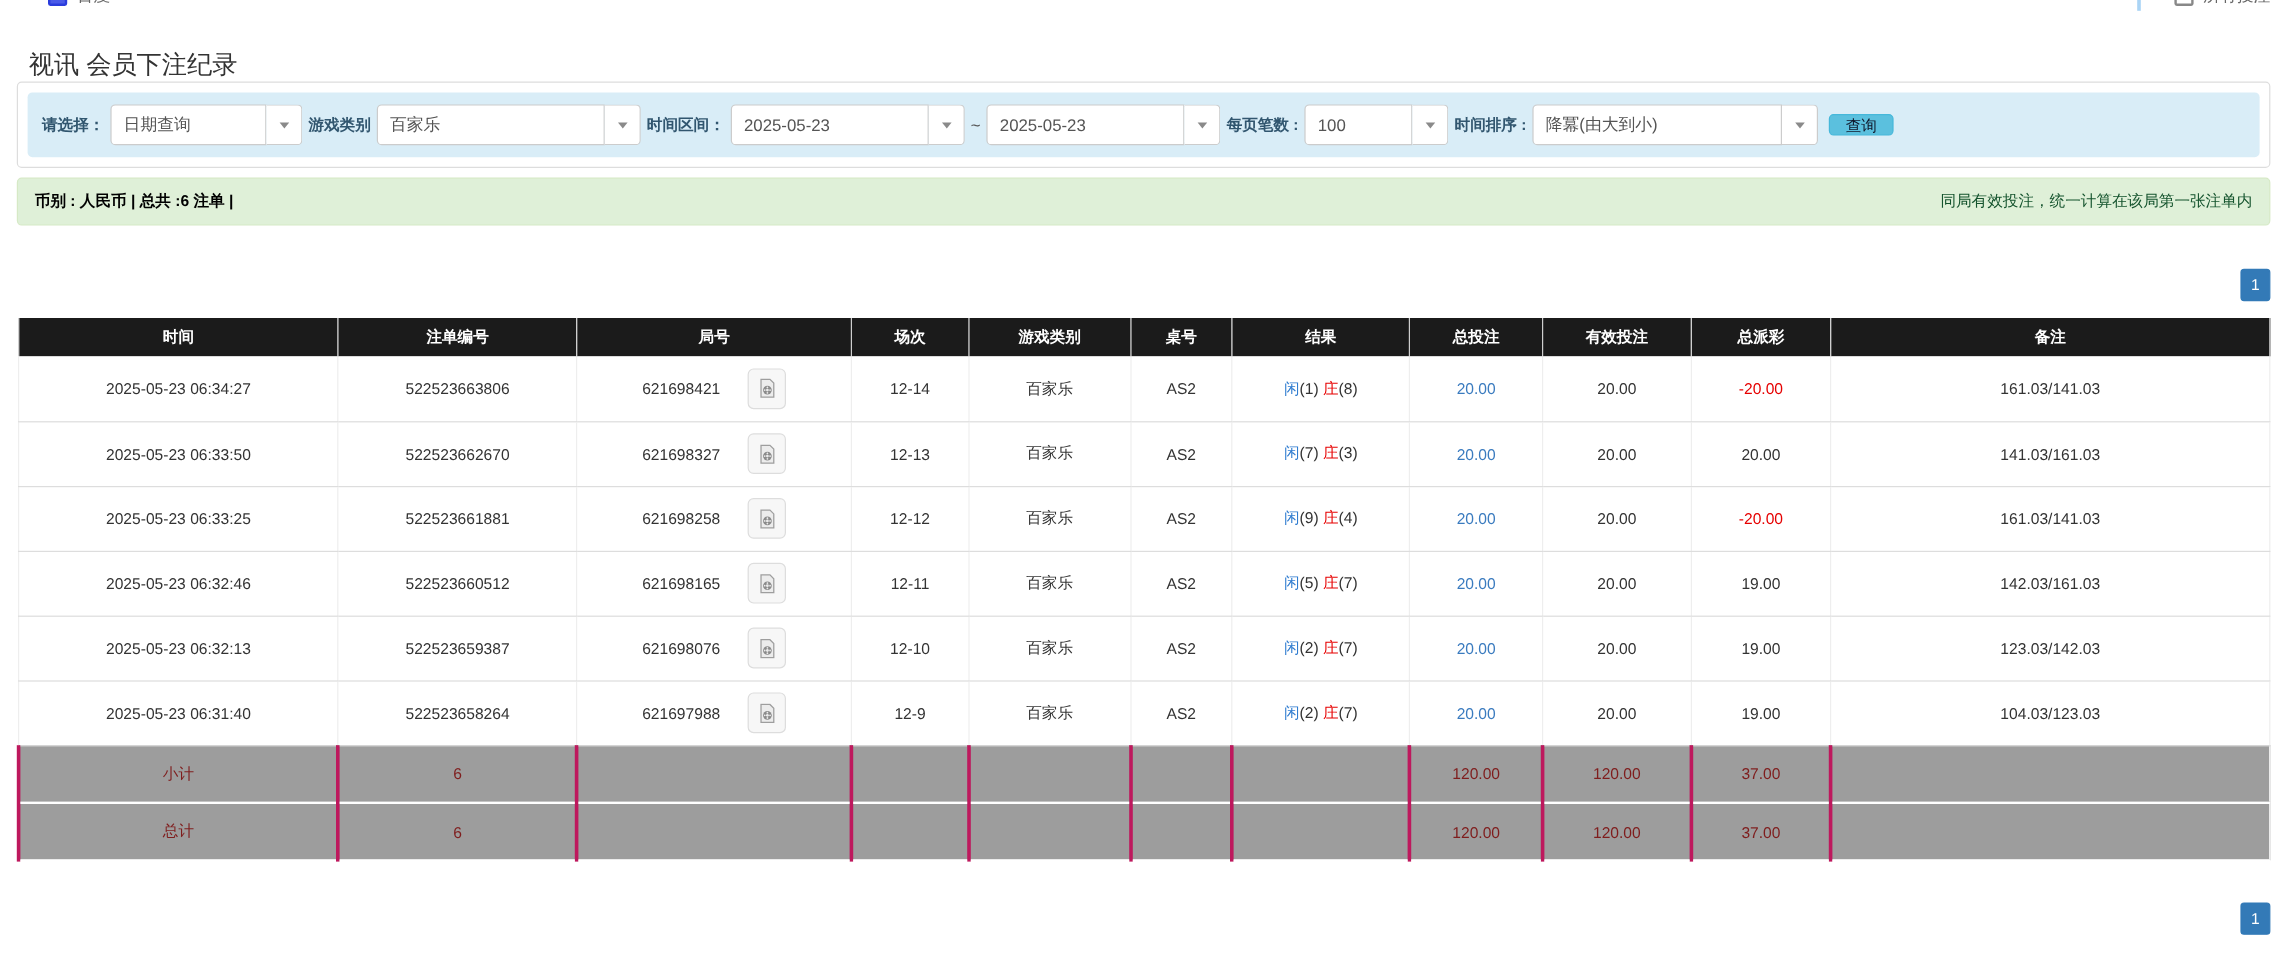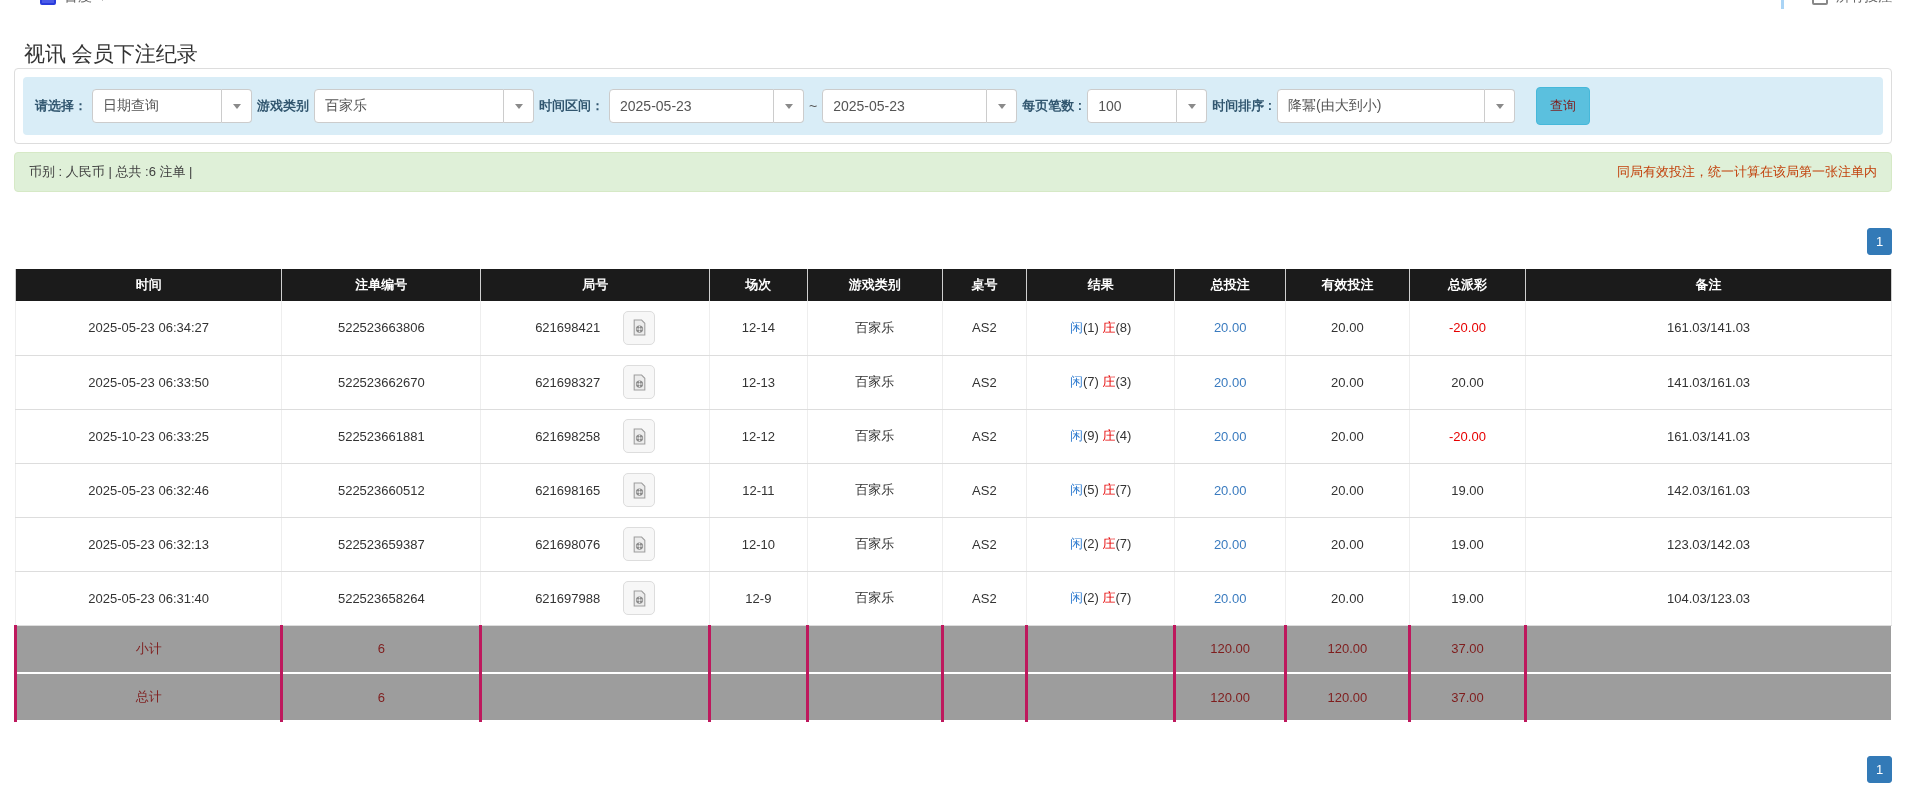--- a/index.html
+++ b/index.html
@@ -31,28 +31,28 @@
   .sel .caret-box { width: 30px; background: #fff; border: 1px solid #ccc; border-left: none;
     border-radius: 0 4px 4px 0; display: flex; align-items: center; justify-content: center; }
   .caret { width: 0; height: 0; border-left: 4px solid transparent; border-right: 4px solid transparent;
     border-top: 5px solid #8a8a8a; }
   .w-select .txt { width: 130px; }
   .w-game .txt { width: 190px; }
   .w-date .txt { width: 165px; }
   .w-size .txt { width: 90px; }
   .w-sort .txt { width: 208px; }
   .tilde { font-size: 14px; color: #555; }
-  .btn-search { height: 38px; padding: 0 13px; margin-left: 16px; background: #5bc0de; border: 1px solid #46b8da;
-    border-radius: 4px; color: #7f1d1d; font-size: 13px; cursor: pointer; }
+  .btn-search { height: 18px; padding: 0 13px; margin-left: 4px; background: #5bc0de; border: 1px solid #46b8da;
+    border-radius: 4px; color: #0f172a; font-size: 13px; cursor: pointer; }
 
   
   .alert-success { margin-top: 8px; background: #dff0d8; border: 1px solid #d6e9c6; border-radius: 4px;
     padding: 10px 14px; display: flex; justify-content: space-between; align-items: center; }
-  .alert-info-text { font-size: 13px; color: #404040; }
-  .alert-note { font-size: 13px; color: #c2410c; }
+  .alert-info-text { font-size: 13px; color: #000000; font-weight: bold; }
+  .alert-note { font-size: 13px; color: #14532d; }
 
   
   .pager-row { display: flex; justify-content: flex-end; }
   .pager-top { margin-top: 36px; margin-bottom: 14px; }
   .pager-bottom { margin-top: 34px; }
   .page-btn { min-width: 25px; height: 27px; background: #337ab7; border: 1px solid #337ab7; border-radius: 3px;
     color: #fff; font-size: 13px; display: flex; align-items: center; justify-content: center; cursor: pointer; }
 
   
   table { width: 100%; border-collapse: collapse; table-layout: fixed; }
@@ -227,21 +227,21 @@
           <td>12-13</td>
           <td>百家乐</td>
           <td>AS2</td>
           <td><span class="res-player">闲</span><span>(7)</span> <span class="res-banker">庄</span><span>(3)</span></td>
           <td class="amount-link">20.00</td>
           <td>20.00</td>
           <td>20.00</td>
           <td>141.03/161.03</td>
         </tr>
         <tr>
-          <td>2025-10-23 06:33:25</td>
+          <td>2025-05-23 06:33:25</td>
           <td>522523661881</td>
           <td><span class="round-cell">
               <span>621698258</span>
               <span class="video-btn">
                 <svg width="17" height="17" viewBox="0 0 16 16">
                   <path d="M3 1h7l3 3v11H3z" fill="#ececec" stroke="#9e9e9e" stroke-width="1"></path>
                   <circle cx="8" cy="9.5" r="3.4" fill="#8a8a8a"></circle>
                   <circle cx="8" cy="9.5" r="1.1" fill="#ececec"></circle>
                   <circle cx="8" cy="7.4" r="0.7" fill="#ececec"></circle>
                   <circle cx="8" cy="11.6" r="0.7" fill="#ececec"></circle>

